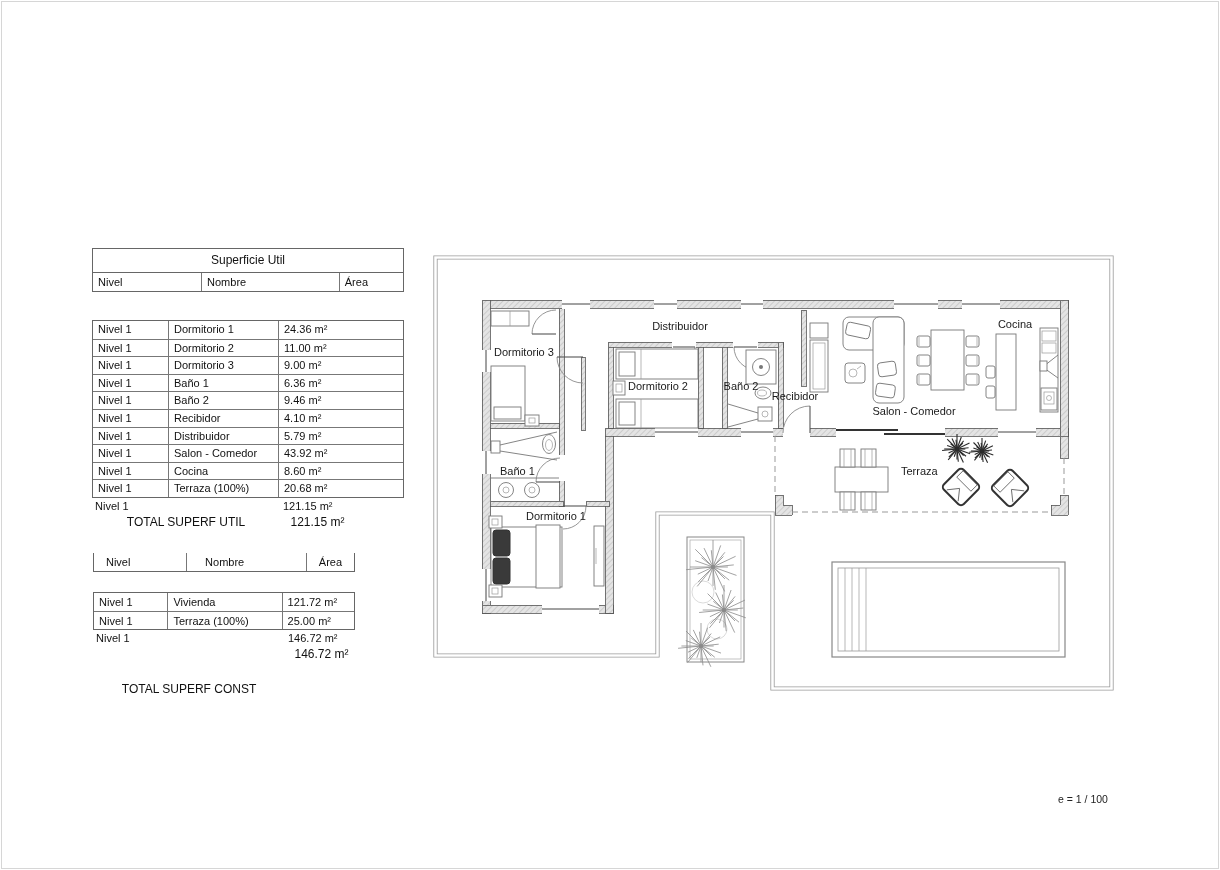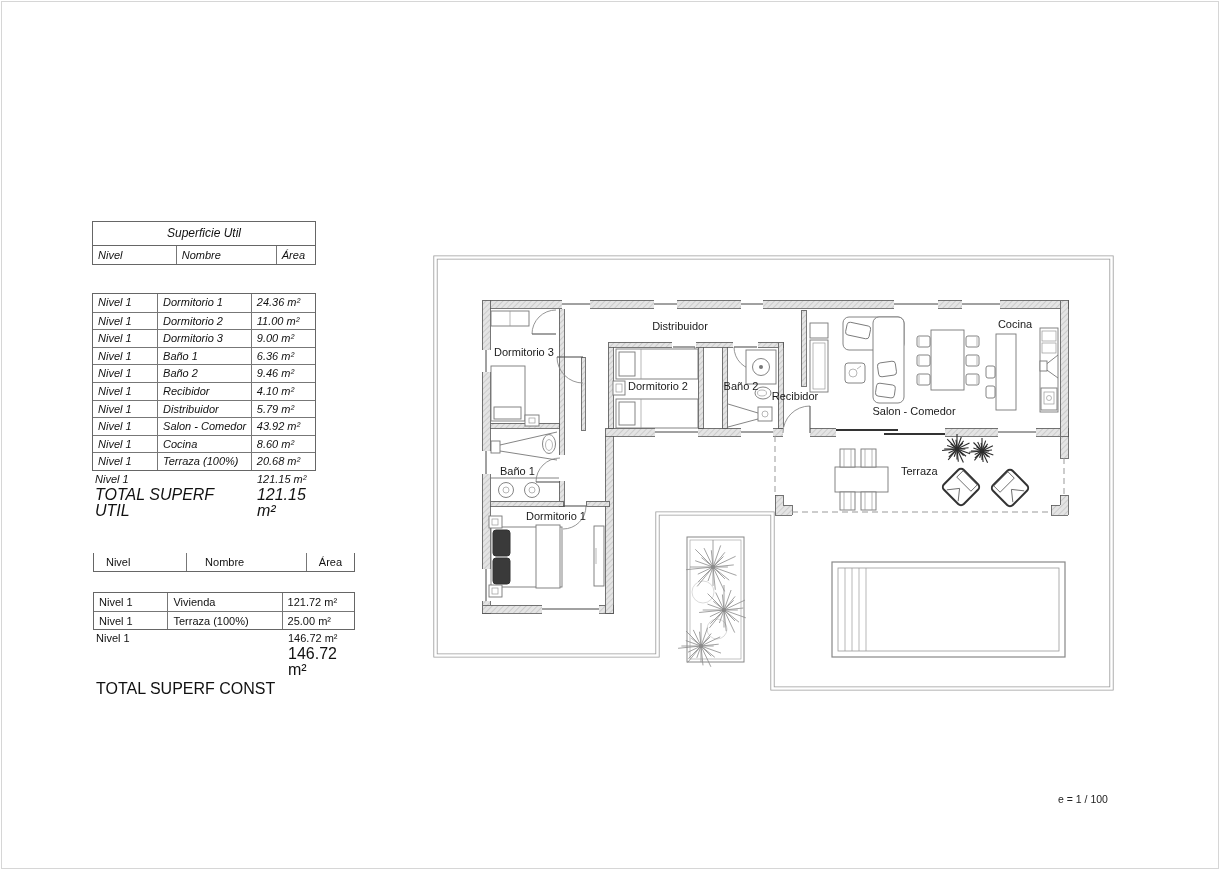--- a/index.html
+++ b/index.html
@@ -12,21 +12,21 @@
   .t-hdr{display:flex;border:1px solid #666;border-top:none;height:18px;line-height:18px;gap:44px;}
   .t-body{border:1px solid #666;}
   .t-row{display:flex;height:17.6px;line-height:17.6px;box-sizing:border-box;border-top:1px solid #777;}
   .t-row:first-child{border-top:none;}
   .tbl2 .t-row{height:18px;line-height:18px;}
   .c{box-sizing:border-box;padding-left:5px;overflow:hidden;white-space:nowrap;}
   .u1{width:75px}.u2{width:110px;border-left:1px solid #777}.u3{width:75px;border-left:1px solid #777}
   .v1{width:74px}.v2{width:115px;border-left:1px solid #777}.v3{width:73px;border-left:1px solid #777}
   .t-free{display:flex;height:16px;line-height:16px;}
   .t-free .span{box-sizing:border-box;padding-left:3px;}
-  .t-total{font-size:16px;}
+  .t-total{font-size:12px;text-align:center;}
   .ctr{text-align:center;padding-left:0;}
   
   svg{position:absolute;left:0;top:0;}
   .wall{fill:url(#hatch);stroke:#555;stroke-width:0.8;}
   .gap{fill:#fff;stroke:none;}
   .winline{stroke:#444;stroke-width:1;}
   .slider{stroke:#333;stroke-width:2;}
   .arc{stroke:#8a8a8a;stroke-width:0.9;fill:none;}
   .leaf{stroke:#555;stroke-width:1.1;}
   .furn{stroke:#777;stroke-width:0.9;fill:#fff;}
@@ -39,21 +39,21 @@
   .burst-light{stroke:#8a8a8a;color:#8a8a8a;}
   .scale-note{position:absolute;left:1058px;top:793px;width:84px;text-align:left;
               font-size:10.5px;color:#222;}
 </style>
 </head>
 <body>
 
 <div class="sheet">
   <div class="sheet-frame"></div>
 
-  <div class="tbl" style="left:92px;top:221px;width:224px;font-style:italic;">
+  <div class="tbl" style="left:92px;top:248px;width:312px;">
     <div class="t-title">Superficie Util</div>
     <div class="t-hdr">
       <div class="c u1">Nivel</div>
       <div class="c u2">Nombre</div>
       <div class="c u3">Área</div>
     </div>
     <div class="t-body" style="margin-top:28px;">
       <div class="t-row">
           <div class="c u1">Nivel 1</div>
           <div class="c u2">Dormitorio 1</div>

